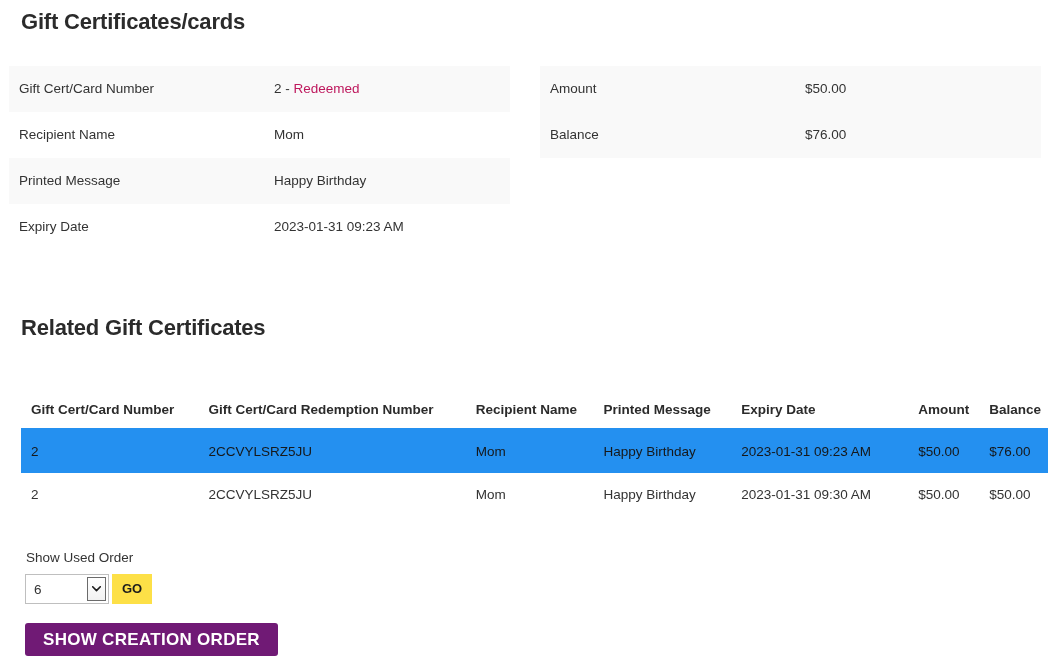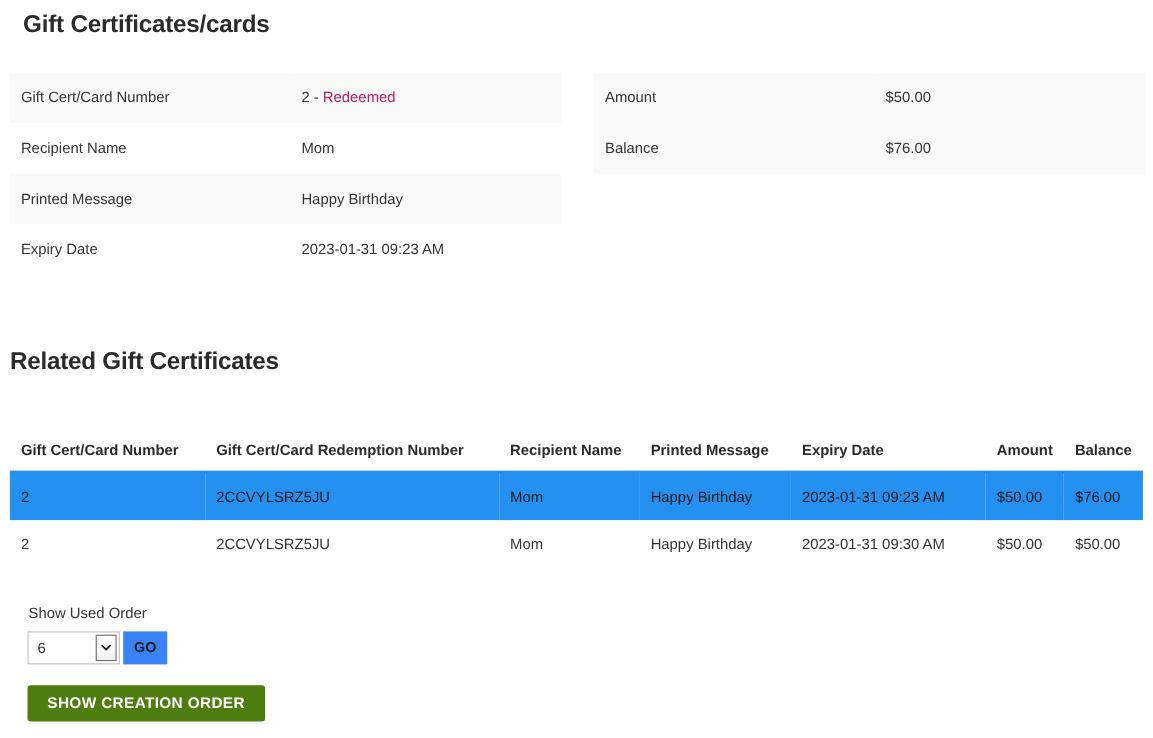--- a/index.html
+++ b/index.html
@@ -78,21 +78,21 @@
 
   .detail-table td.label { width: 255px; }
   .detail-table td.value { }
 
   .status-redeemed { color: #be185d; }
 
   
   .related-wrap {
     position: absolute;
     top: 314px;
-    left: 0;
+    left: 12px;
     width: 876px;
   }
 
   .related-table {
     width: 1030px;
     margin: 60px 0 0 9px;
     border-collapse: collapse;
     font-size: 13.5px;
   }
 
@@ -179,43 +179,43 @@
     justify-content: center;
   }
 
   .fake-select .sel-arrow-box svg { display: block; }
 
   .go-btn {
     width: 40px;
     height: 30px;
     margin-left: 3px;
     border: none;
-    background: #3b82f6;
+    background: #fde047;
     color: #1c1c1c;
     font-family: "Liberation Sans", sans-serif;
     font-size: 13px;
     font-weight: bold;
     cursor: pointer;
     line-height: 30px;
     text-align: center;
     padding: 0;
   }
 
   .primary-btn {
     display: inline-block;
     margin-top: 19px;
     padding: 0 18px;
     height: 33px;
     line-height: 33px;
-    background: #4d7c0f;
+    background: #701a75;
     color: #ffffff;
     border: none;
     border-radius: 3px;
     font-family: "Liberation Sans", sans-serif;
-    font-size: 14px;
+    font-size: 17px;
     font-weight: bold;
     letter-spacing: 0.3px;
     cursor: pointer;
   }
 </style>
 </head>
 <body>
 
 <div class="page">
 

